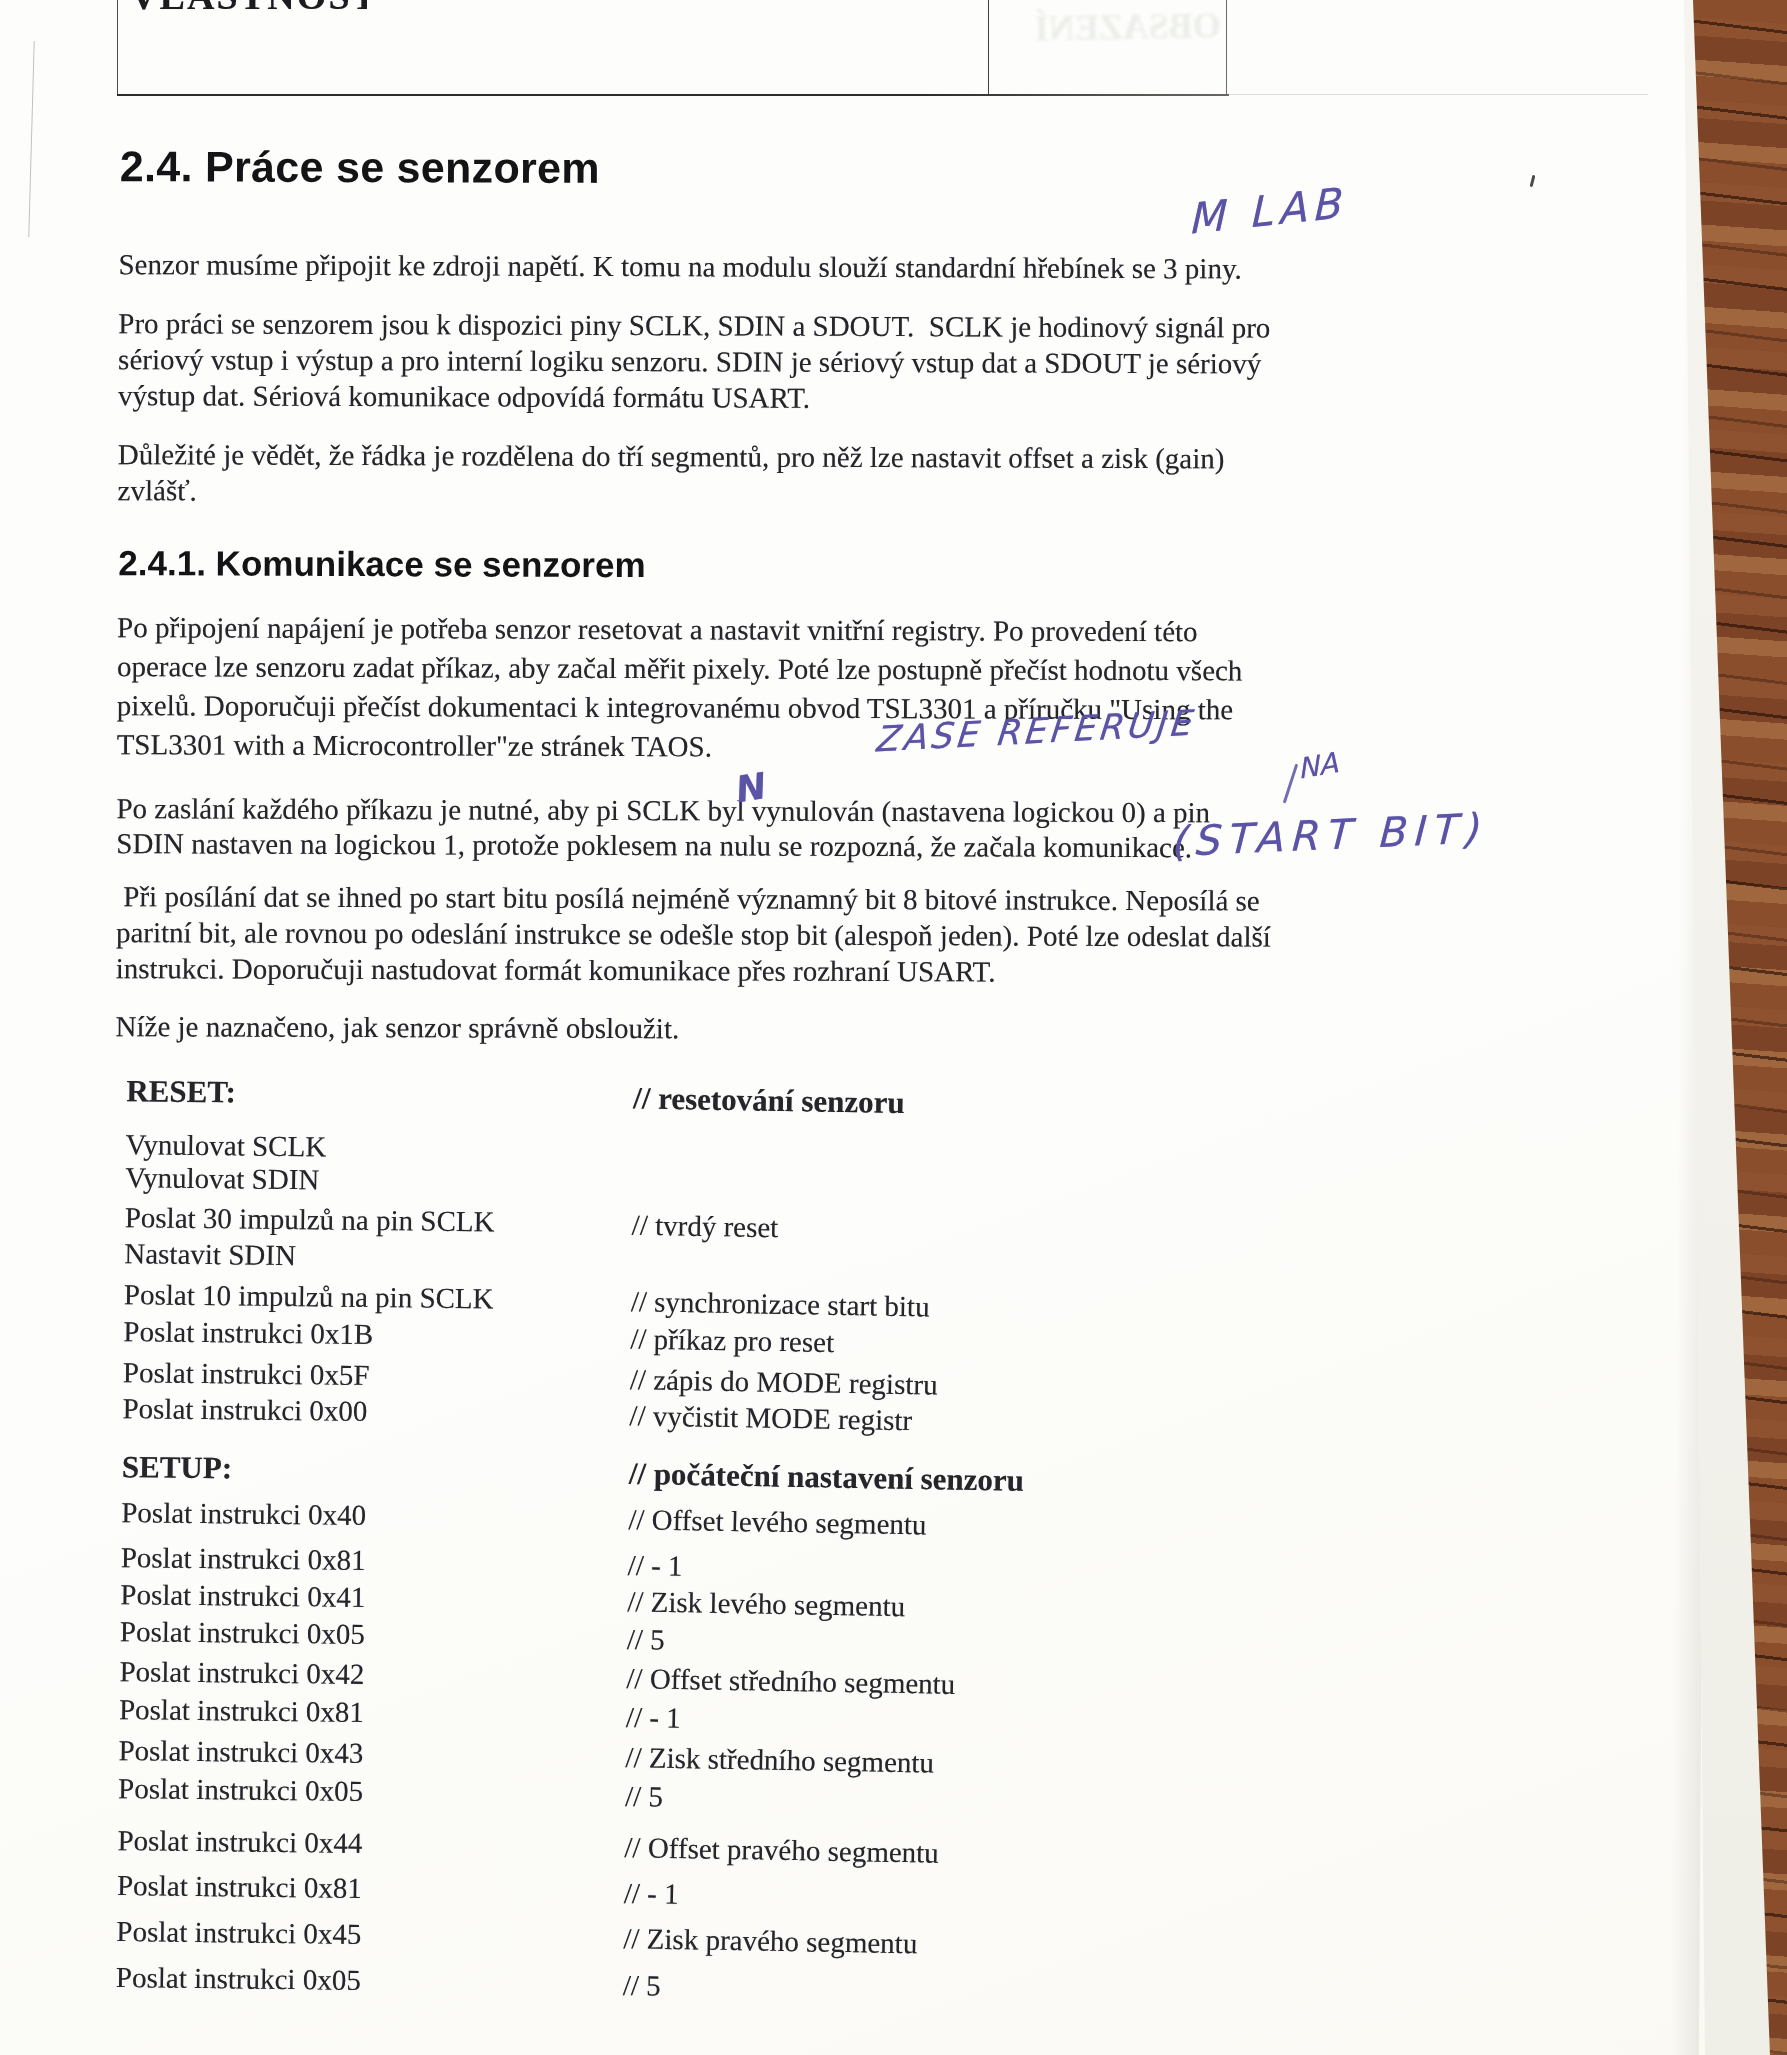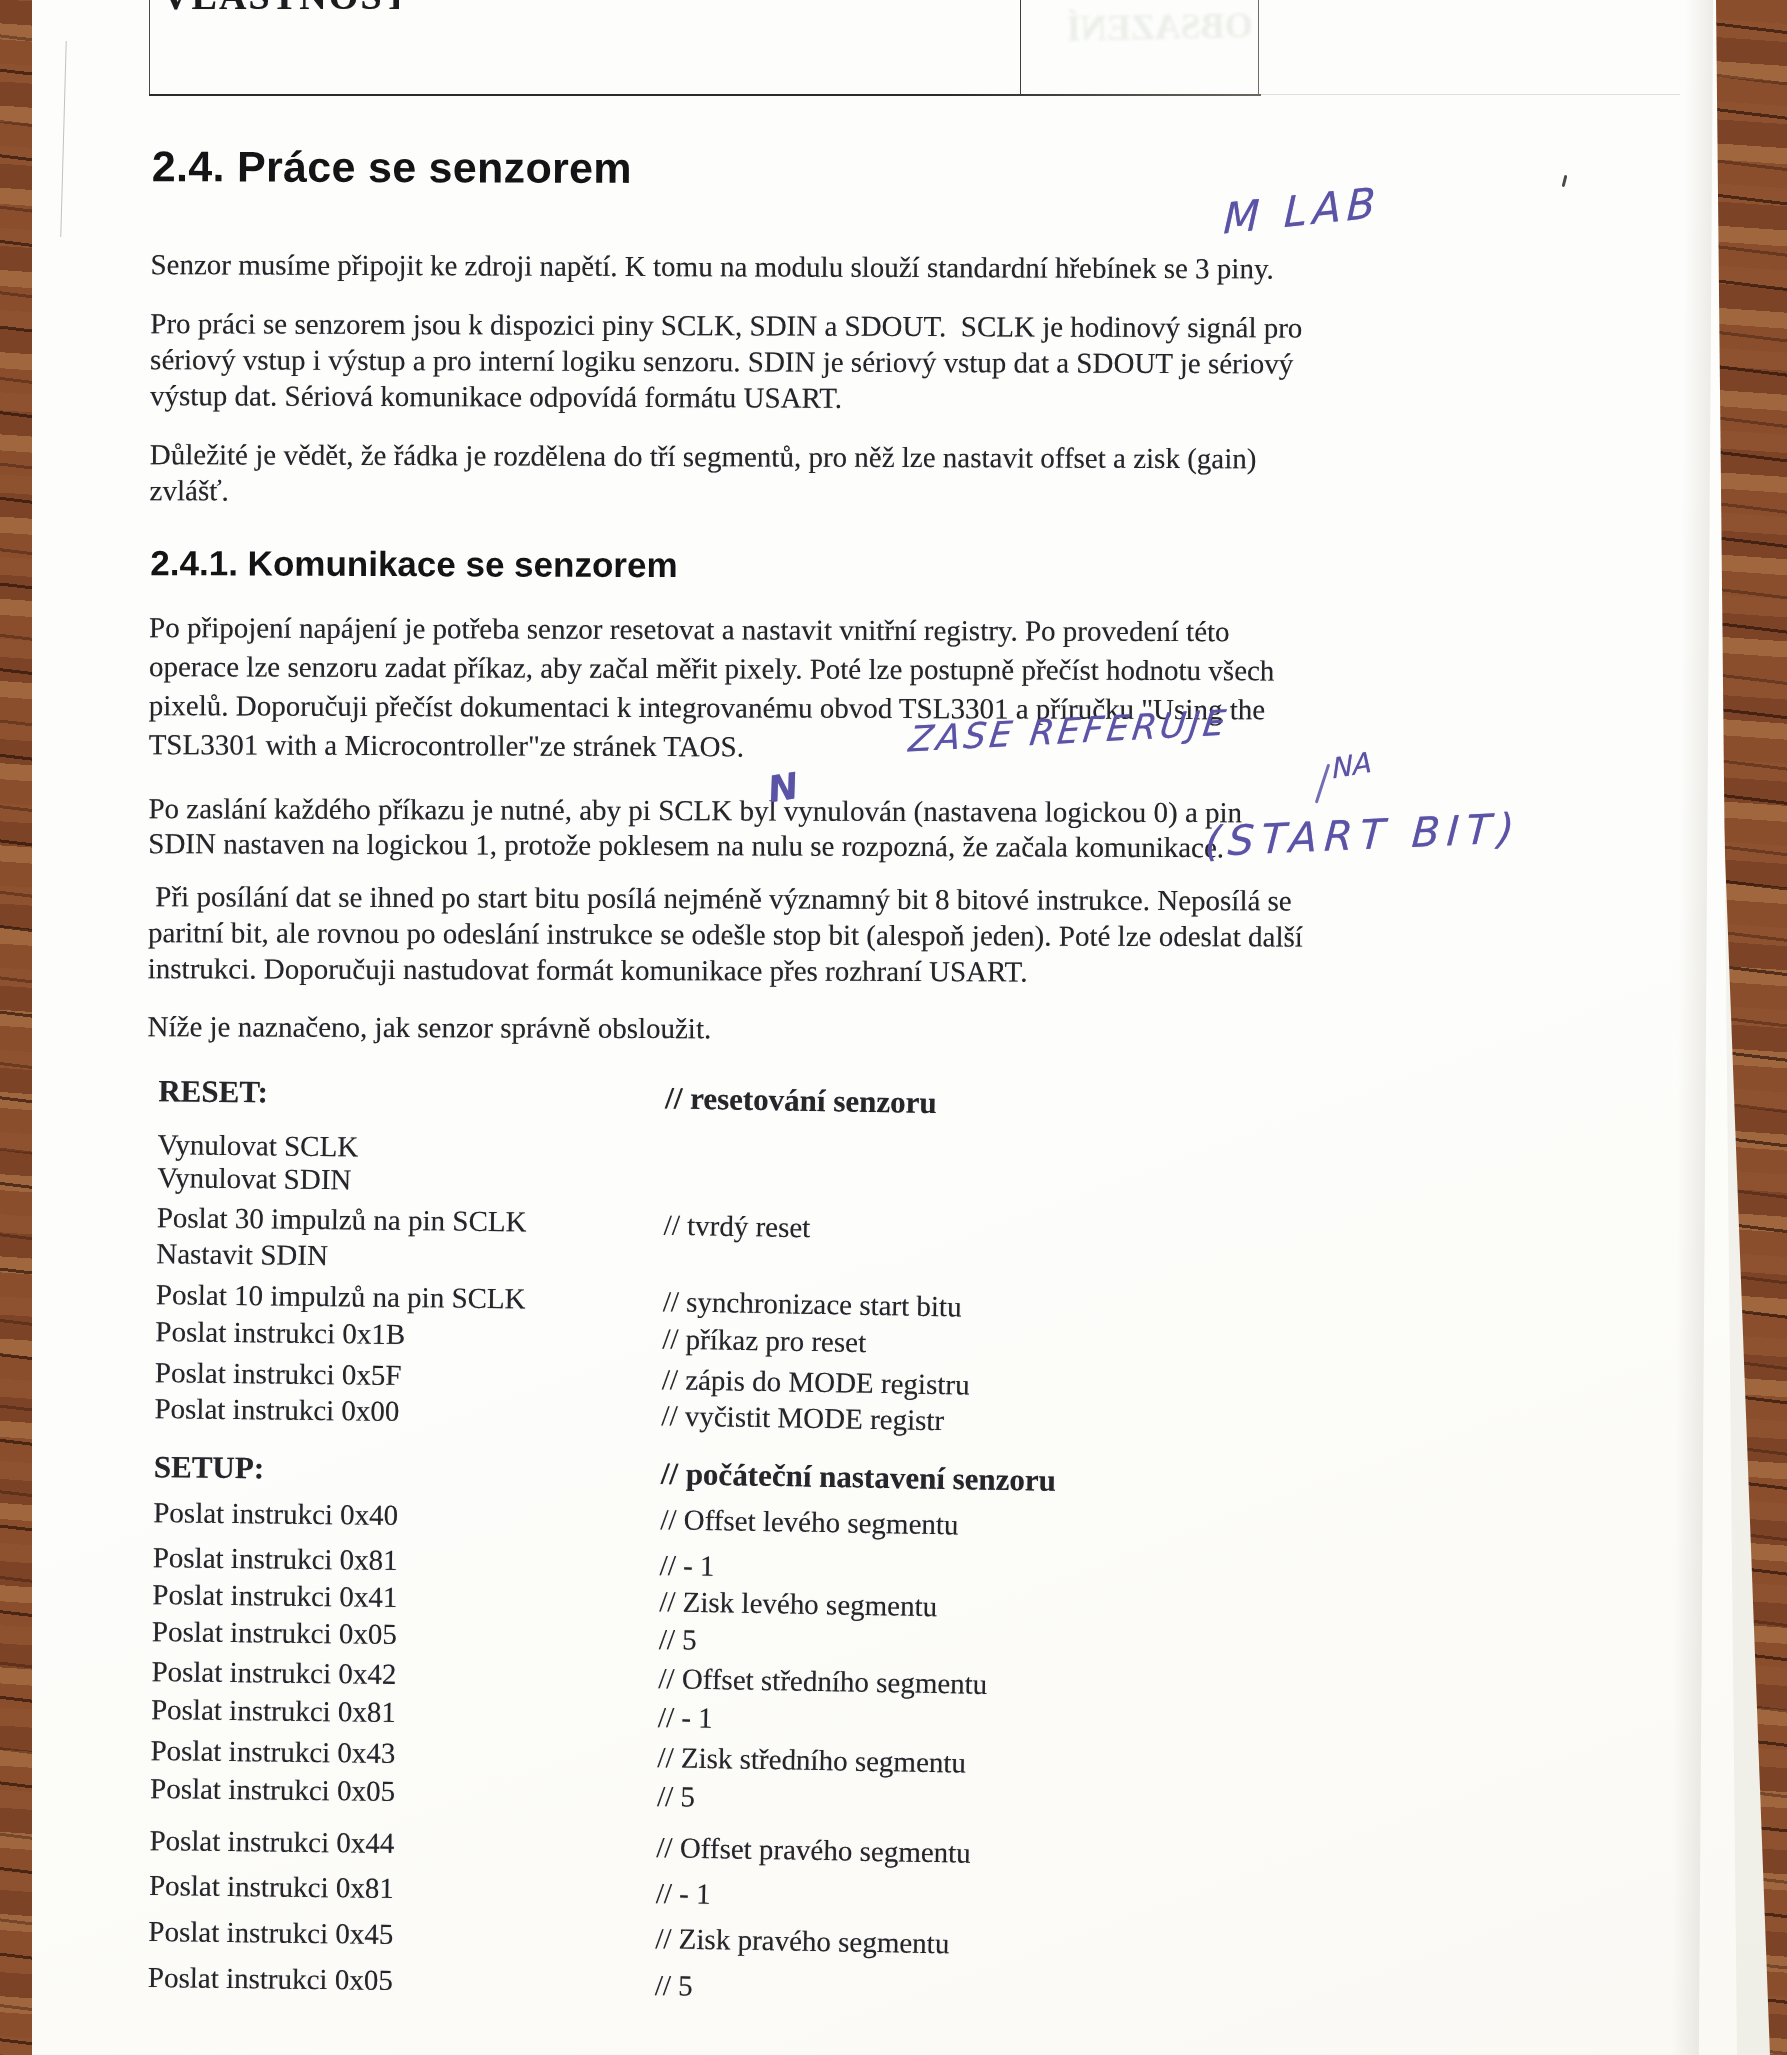--- a/index.html
+++ b/index.html
@@ -7,21 +7,21 @@
     font-family:"Liberation Serif","DejaVu Serif",serif;color:#26262a;
     background:
       repeating-linear-gradient(187deg, rgba(25,9,4,0) 0 31px, rgba(35,13,6,.62) 31px 34px, rgba(25,9,4,0) 34px 82px, rgba(50,20,10,.38) 82px 85px),
       repeating-linear-gradient(184deg, #8a4e2d 0 24px, #96593457 24px 42px, #7c4326 42px 66px, #a0663e 66px 82px),
       #8a4e2d;}
   
   #sheet2{position:absolute;inset:0;background:linear-gradient(#f5f4ef,#efeee7);
     clip-path:polygon(1679px 0, 1693px 0, 1770px 2056px, 1697px 2056px);}
   
   #paper{position:absolute;inset:0;background:linear-gradient(160deg,#fdfdfb 55%,#faf9f4);
-    clip-path:polygon(0 0, 1684px 0, 1705px 2056px, 0 2056px);margin-left:32px;}
+    clip-path:polygon(0 0, 1684px 0, 1705px 2056px, 0 2056px);}
   .print{text-shadow:0 0 0.7px rgba(45,45,75,.5);}
   
   .vline{position:absolute;background:#4a4a48;width:1.4px;}
   #hline{position:absolute;left:117px;top:94px;width:1112px;height:2.1px;
     background:linear-gradient(90deg,#2c2c2a 0 72%,#55534e 90%,#6a675f);}
   #hline-ext{position:absolute;left:1229px;top:94px;width:419px;height:1.4px;background:rgba(60,58,52,.16);}
   
   #logo-clip{position:absolute;left:130px;top:0;width:237px;height:17px;overflow:hidden;}
   #logo-clip span{display:block;margin-top:-26px;font-family:"Liberation Serif",serif;
     font-weight:bold;font-size:38px;letter-spacing:2.1px;color:#1c1c1e;filter:blur(0.4px);}

